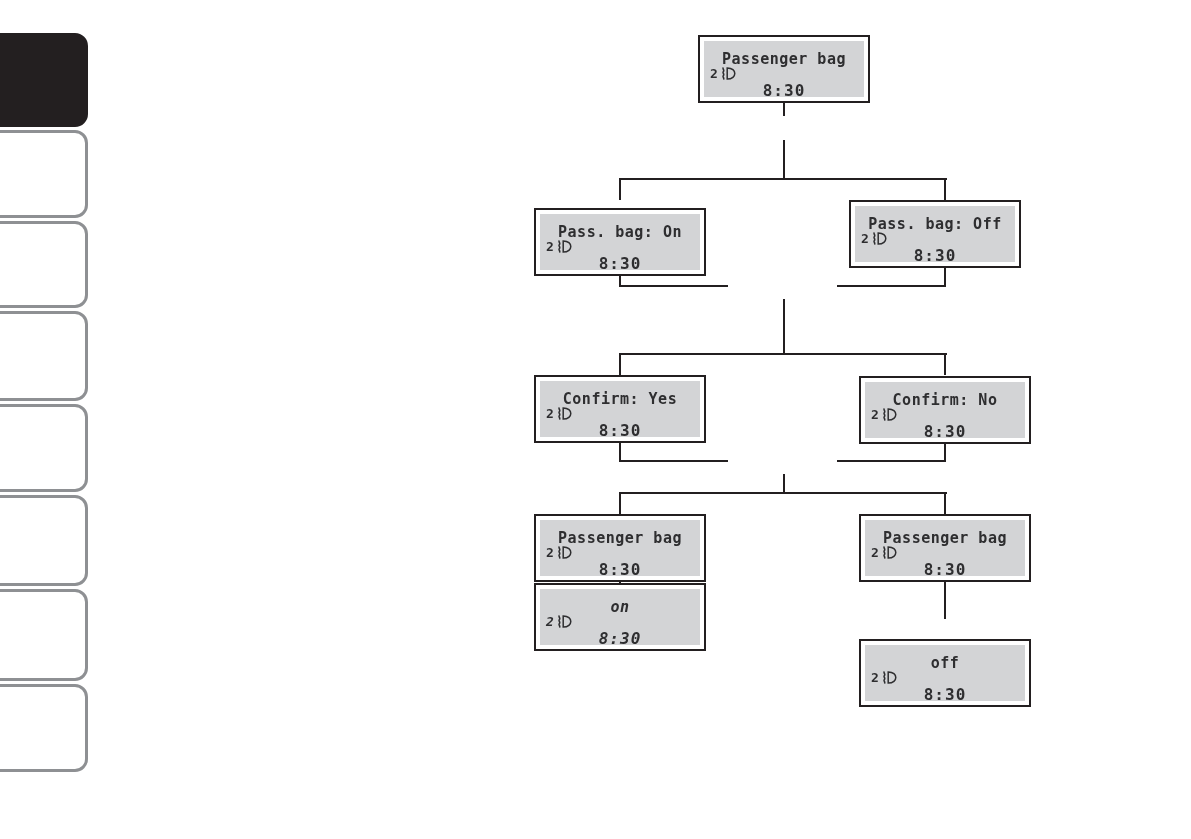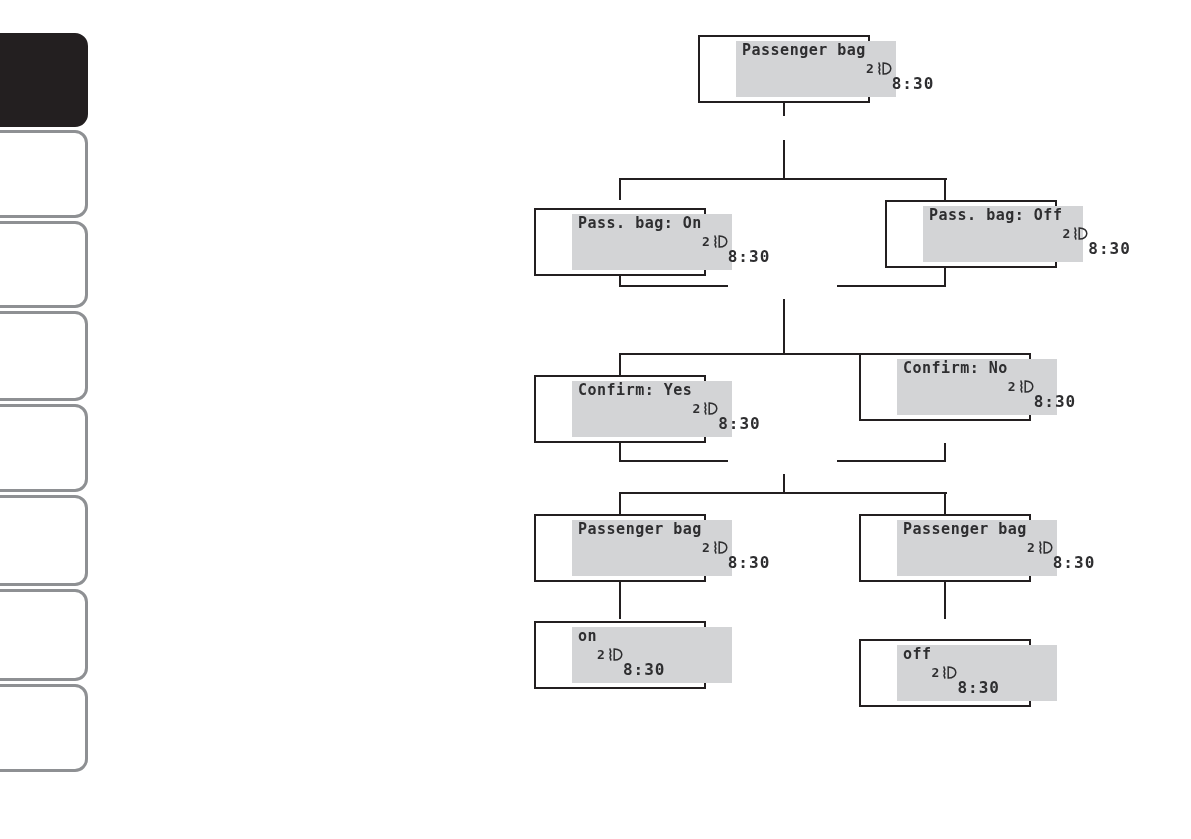--- a/index.html
+++ b/index.html
@@ -24,34 +24,34 @@
   .t8 { top:684px; height:88px; }
 
   
   .lcd {
     position:absolute; width:172px; height:68px; box-sizing:border-box;
     background:#ffffff; border:2px solid #231f20; padding:4px;
   }
   .screen {
     width:100%; height:100%; box-sizing:border-box;
     background:#d3d4d6; color:#2e2e30; font-weight:bold;
-    display:flex; flex-direction:row; padding:1px 6px 2px 6px;margin-left:32px;
+    display:flex; flex-direction:column; padding:10px 6px 2px 6px;
   }
   .lcd-title { font-size:15px; line-height:16px; text-align:center; white-space:nowrap; letter-spacing:0.5px; }
   .lcd-ind   { font-size:13px; line-height:13px; display:flex; align-items:center; gap:2px; }
   .lcd-time  { font-size:16px; line-height:22px; text-align:center; margin-top:auto; letter-spacing:1px; }
 
   #node-root     { left:698px; top:35px;  }
   #node-pass-on  { left:534px; top:208px; }
-  #node-pass-off { left:885px; top:200px; }
+  #node-pass-off { left:849px; top:200px; }
   #node-confirm-yes { left:534px; top:375px; }
-  #node-confirm-no  { left:859px; top:353px; }
+  #node-confirm-no  { left:859px; top:376px; }
   #node-pb-left  { left:534px; top:514px; }
   #node-pb-right { left:859px; top:514px; }
-  #node-on       { left:534px; top:621px; }
+  #node-on       { left:534px; top:583px;font-style:italic; }
   #node-off      { left:859px; top:639px; }
 
   
   .cl { position:absolute; background:#231f20; }
   .v  { width:2px; }
   .h  { height:2px; }
 </style>
 </head>
 <body>
 

